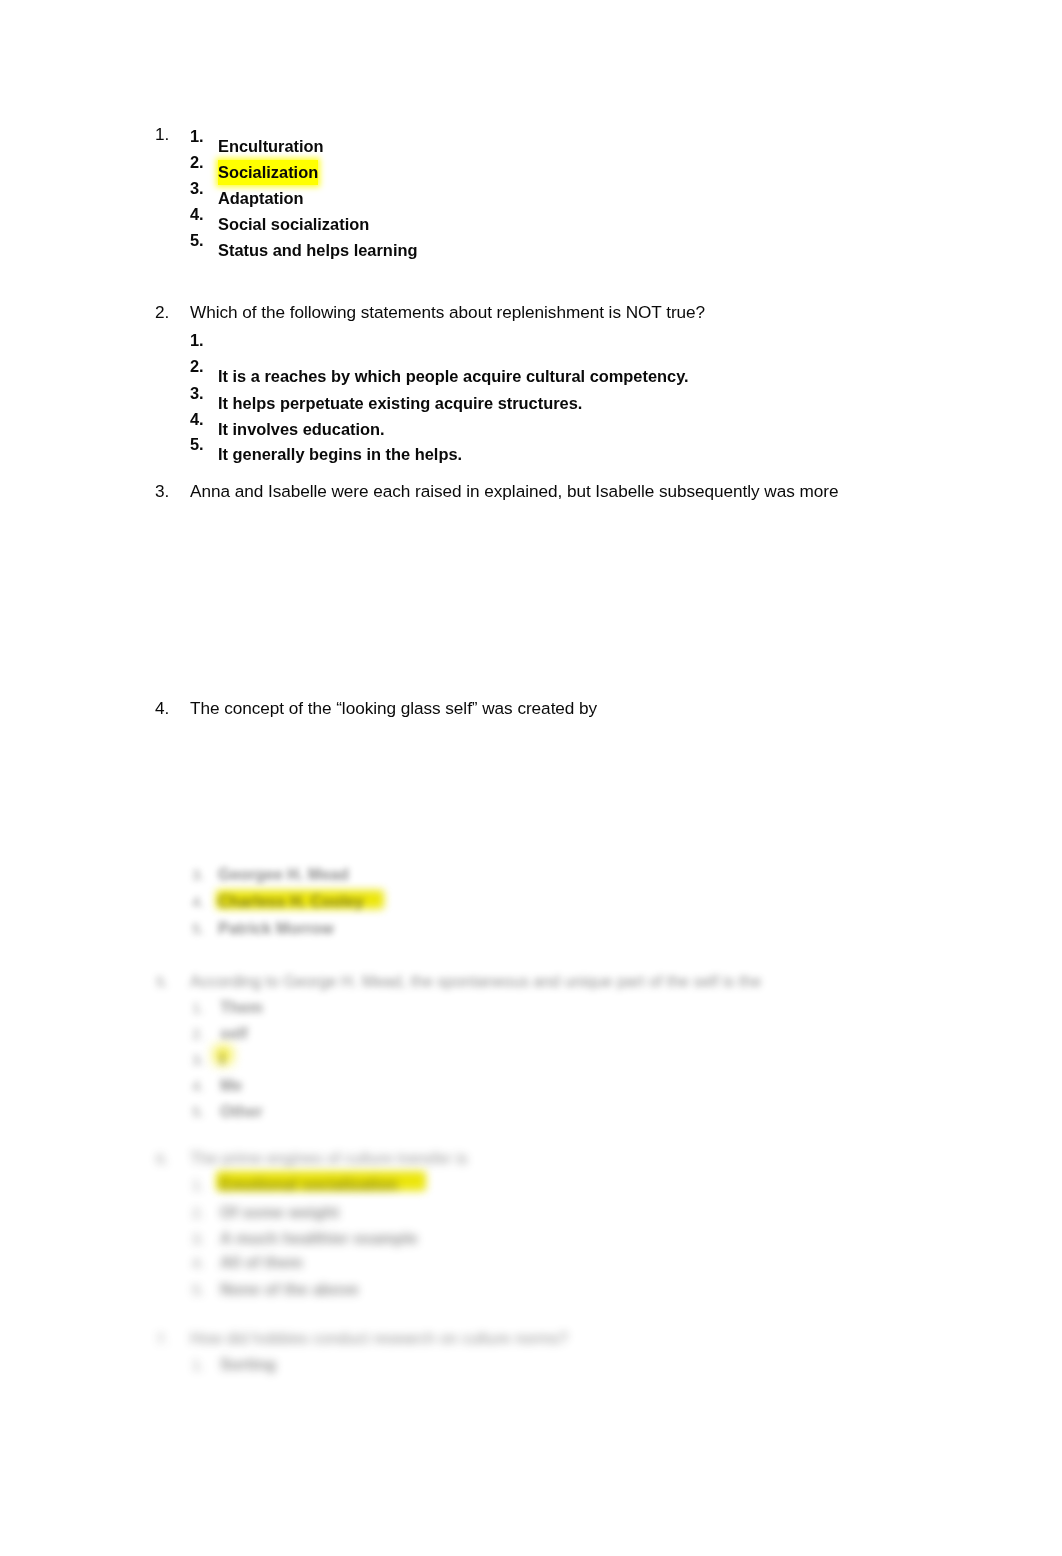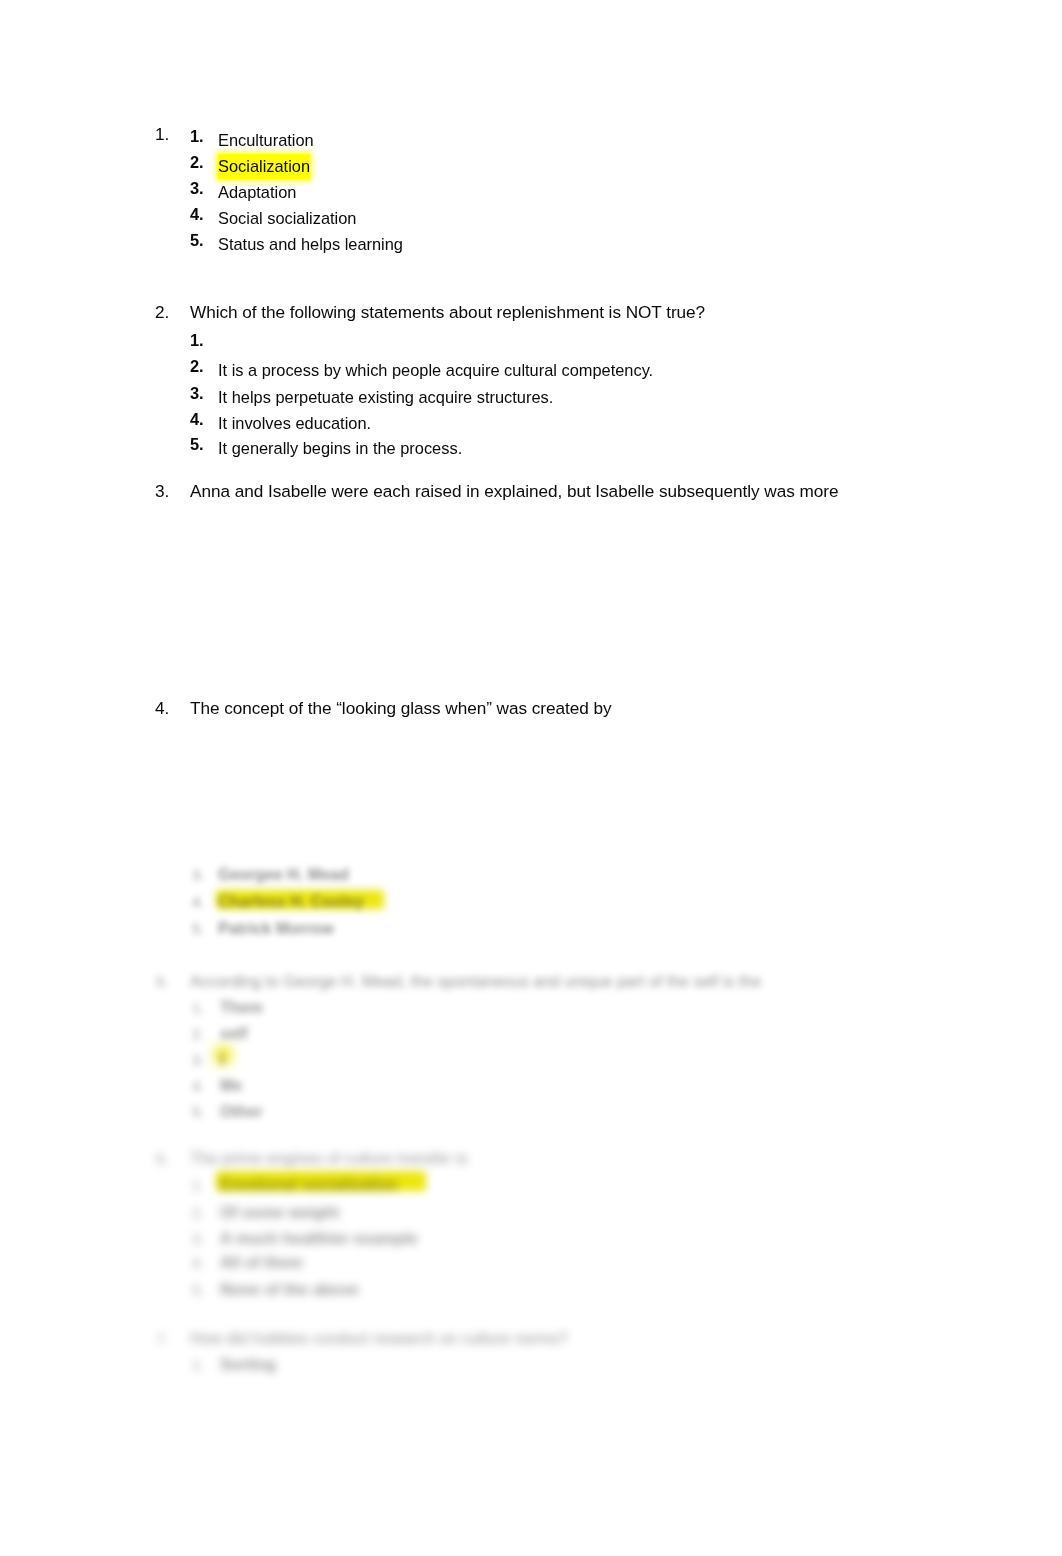--- a/index.html
+++ b/index.html
@@ -68,23 +68,23 @@
     position: absolute;
     left: 190px;
     top: 0;
     font-size: 16.4px;
     font-weight: 700;
     color: #0a0a0a;
   }
   .opt-text {
     position: absolute;
     left: 218px;
-    top: 4px;
+    top: 10px;
     font-size: 16.4px;
-    font-weight: 400;
+    font-weight: 700;
     color: #0a0a0a;
     white-space: nowrap;
   }
   .opt-text.hl {
     background: #ffff00;
     box-shadow: 0 0 6px 2px rgba(255,255,0,0.85);
   }
 
   
   .blur-wrap {
@@ -161,48 +161,48 @@
     <div class="q-line">
       <span class="q-num">2.</span>
       <span>Which of the following statements about replenishment is NOT true?</span>
     </div>
     <ul class="opt-list" style="position:relative;height:133px;margin-top:2px;">
       <li class="opt-row" style="position:absolute;top:0px;left:0;width:100%;">
         <span class="opt-num">1.</span>
       </li>
       <li class="opt-row" style="position:absolute;top:26px;left:0;width:100%;">
         <span class="opt-num">2.</span>
-        <span class="opt-text">It is a process by which people acquire cultural competency.</span>
+        <span class="opt-text">It is a reaches by which people acquire cultural competency.</span>
       </li>
       <li class="opt-row" style="position:absolute;top:53px;left:0;width:100%;">
         <span class="opt-num">3.</span>
         <span class="opt-text">It helps perpetuate existing acquire structures.</span>
       </li>
       <li class="opt-row" style="position:absolute;top:79px;left:0;width:100%;">
         <span class="opt-num">4.</span>
         <span class="opt-text">It involves education.</span>
       </li>
       <li class="opt-row" style="position:absolute;top:104px;left:0;width:100%;">
         <span class="opt-num">5.</span>
-        <span class="opt-text">It generally begins in the process.</span>
+        <span class="opt-text">It generally begins in the helps.</span>
       </li>
     </ul>
   </div>
 
   <div class="q-block" style="top:479px;">
     <div class="q-line">
       <span class="q-num">3.</span>
       <span>Anna and Isabelle were each raised in explained, but Isabelle subsequently was more</span>
     </div>
   </div>
 
   <div class="q-block" style="top:696px;">
     <div class="q-line">
       <span class="q-num">4.</span>
-      <span>The concept of the “looking glass when” was created by</span>
+      <span>The concept of the “looking glass self” was created by</span>
     </div>
   </div>
 
   <div class="blur-wrap" style="top:0;">
 
     <div>
       <span class="blur-num b3" style="left:192px; top:866px;">3.</span>
       <span class="blurline b3 bold" style="left:218px; top:864px; width:148px;">Georgee H. Mead</span>
 
       <span class="hl-blur" style="left:216px; top:890px; width:168px; height:19px;"></span>

